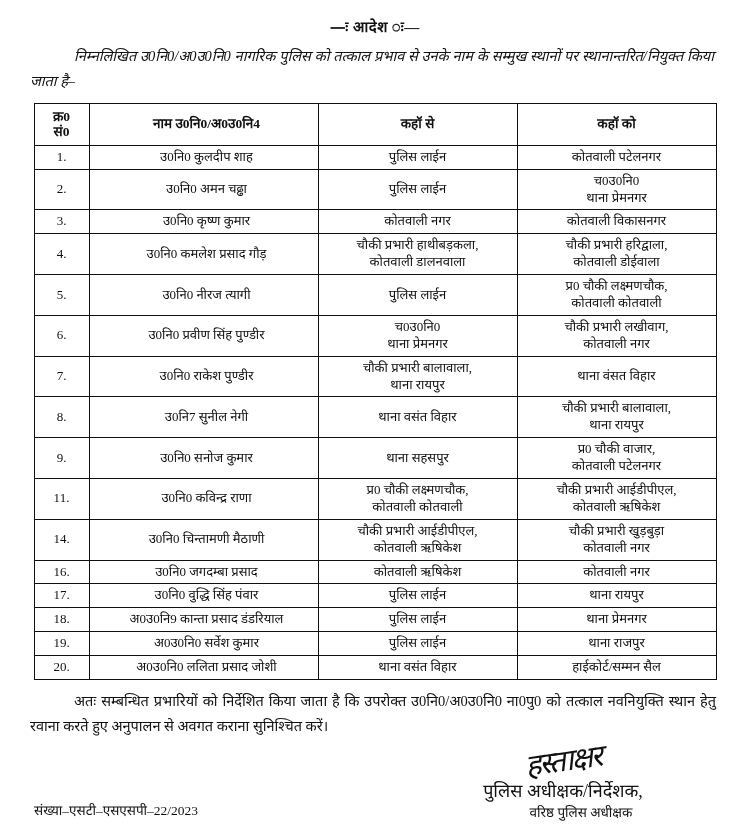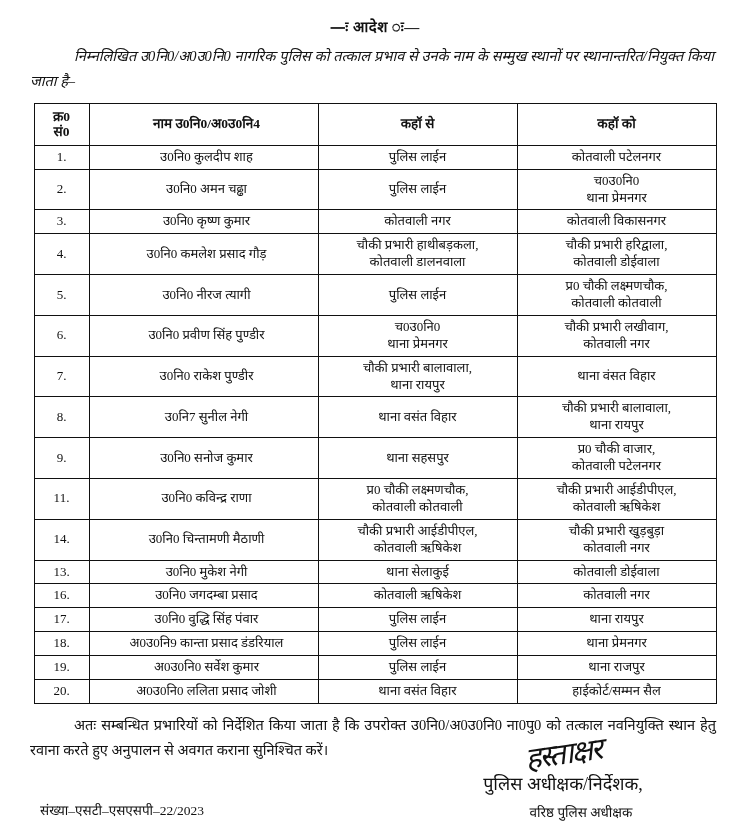--- a/index.html
+++ b/index.html
@@ -71,42 +71,42 @@
   }
   .footer {
     position: absolute;
     left: 22px;
     right: 22px;
     bottom: 6px;
     height: 74px;
   }
   .ref-no {
     position: absolute;
-    left: 18px;
+    left: 12px;
     bottom: 2px;
     font-size: 13.5px;
   }
   .sign-block {
     position: absolute;
     right: 40px;
     bottom: 0px;
     text-align: center;
     width: 250px;
   }
   .sign-scribble {
     font-family: "DejaVu Serif", serif;
     font-size: 30px;
     font-style: italic;
     line-height: 1;
     transform: rotate(-8deg);
     margin-bottom: 2px;
     letter-spacing: -2px;
   }
   .sign-line1 { font-size: 18px; }
-  .sign-line2 { font-size: 13.5px; margin-top: 8px; padding-left: 36px; }
+  .sign-line2 { font-size: 13.5px; margin-top: 1px; padding-left: 36px; }
 </style>
 </head>
 <body>
 
 <div class="page">
 
   <div class="doc-heading">—ः आदेश ः—</div>
 
   <p class="intro">निम्नलिखित उ0नि0/अ0उ0नि0 नागरिक पुलिस को तत्काल प्रभाव से उनके नाम के सम्मुख स्थानों पर स्थानान्तरित/नियुक्त किया जाता है–</p>
 
@@ -240,30 +240,20 @@
           <td class="c-from cell-lines">
             <span>चौकी प्रभारी आईडीपीएल,</span>
             <span>कोतवाली ऋषिकेश</span>
           </td>
           <td class="c-to cell-lines">
             <span>चौकी प्रभारी खुड़बुड़ा</span>
             <span>कोतवाली नगर</span>
           </td>
         </tr>
         <tr>
-          <td class="c-sno">13.</td>
-          <td class="c-name">उ0नि0 मुकेश नेगी</td>
-          <td class="c-from cell-lines">
-            <span>थाना सेलाकुई</span>
-          </td>
-          <td class="c-to cell-lines">
-            <span>कोतवाली डोईवाला</span>
-          </td>
-        </tr>
-        <tr>
           <td class="c-sno">16.</td>
           <td class="c-name">उ0नि0 जगदम्बा प्रसाद</td>
           <td class="c-from cell-lines">
             <span>कोतवाली ऋषिकेश</span>
           </td>
           <td class="c-to cell-lines">
             <span>कोतवाली नगर</span>
           </td>
         </tr>
         <tr>

